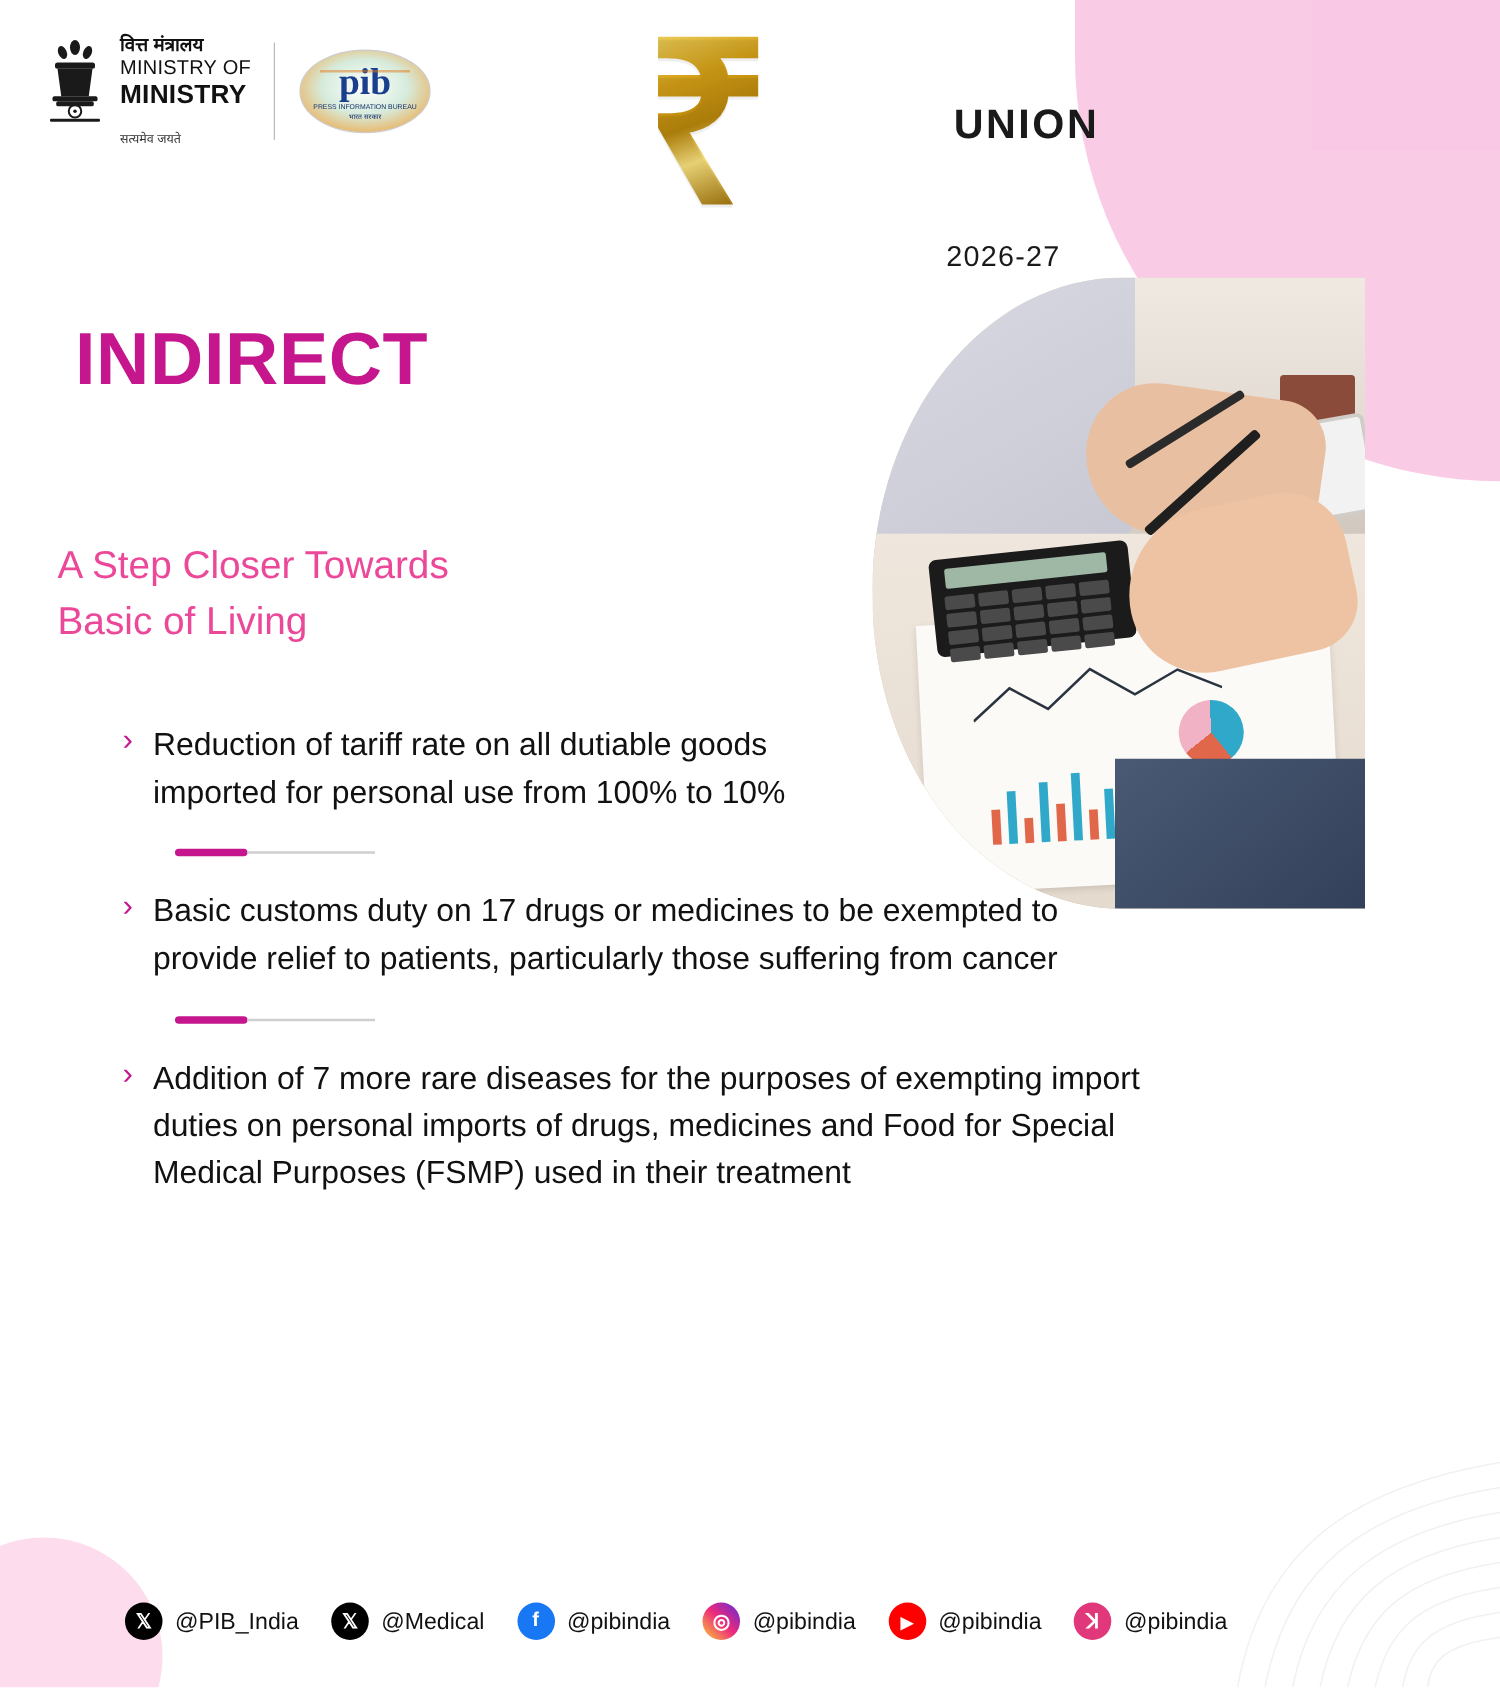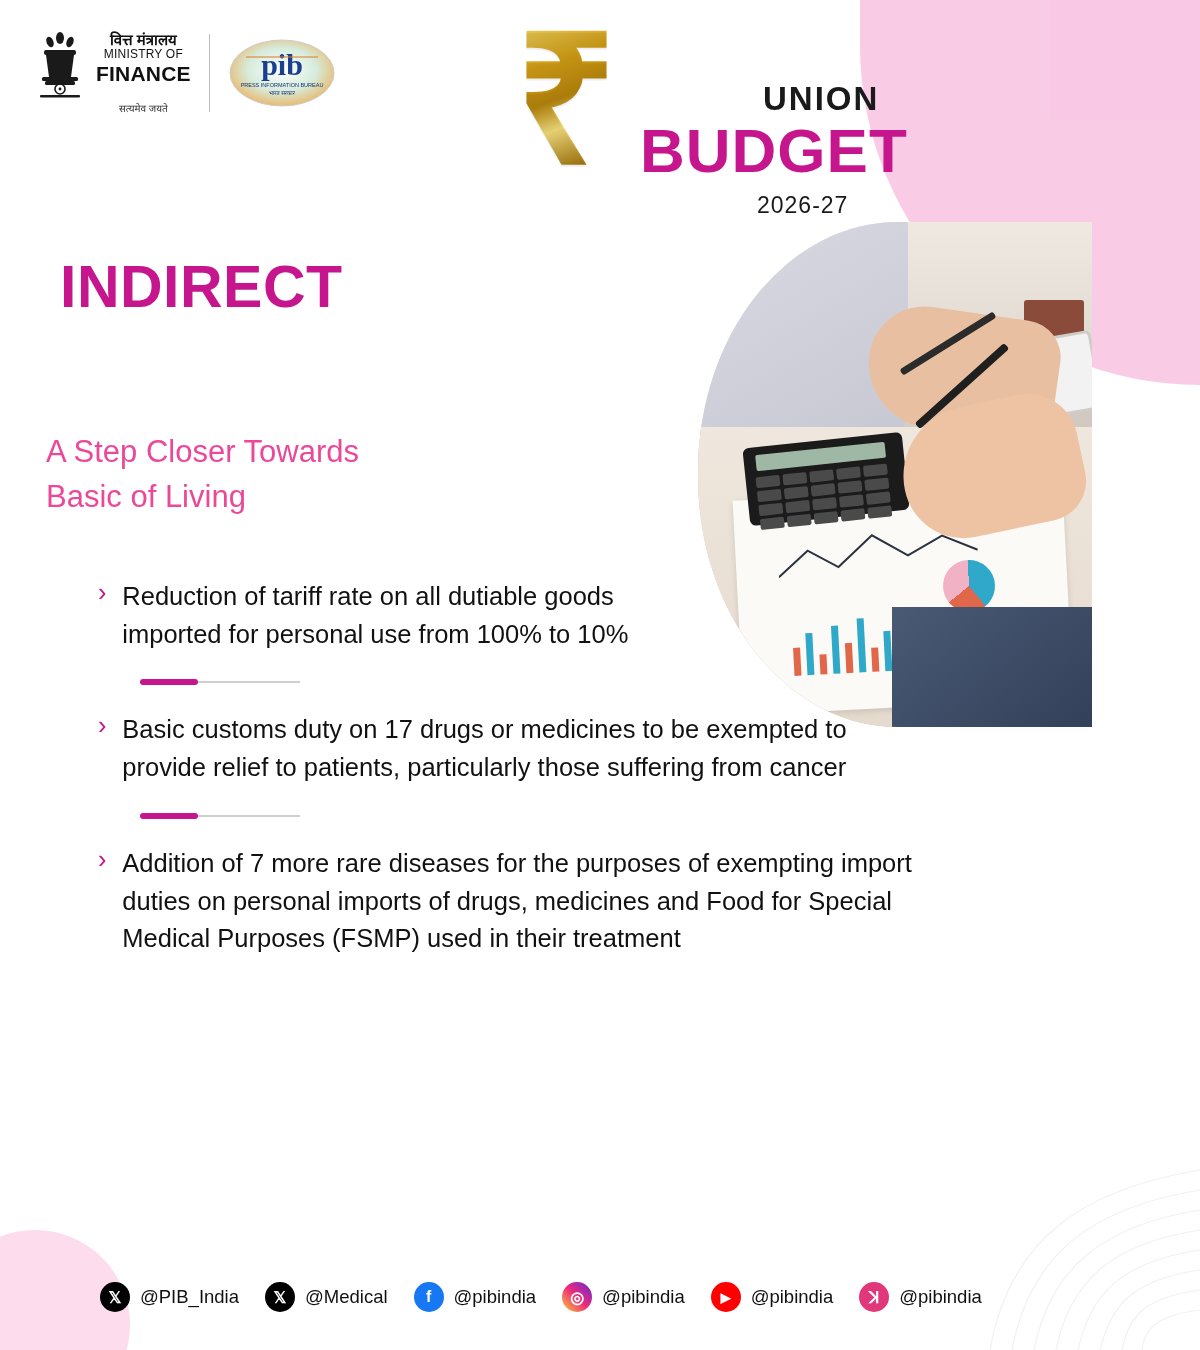--- a/index.html
+++ b/index.html
@@ -47,26 +47,26 @@
   }
 
   
   .header {
     position: absolute;
     top: 28px; left: 36px;
     display: flex; align-items: center; gap: 18px;
   }
   .emblem-block { display: flex; align-items: center; gap: 12px; }
   .emblem { width: 48px; height: 90px; }
-  .ministry-text { line-height: 1.12; text-align: center; }
+  .ministry-text { line-height: 1.12; }
   .ministry-hi {
     font-size: 15px; color: #111; font-weight: 700;
     font-family: "Liberation Sans", sans-serif;
   }
-  .ministry-of { font-size: 12px; color: #111; letter-spacing: .2px; }
+  .ministry-of { font-size: 16px; color: #111; letter-spacing: .2px; }
   .ministry-fin { font-size: 21px; color: #111; font-weight: 700; letter-spacing: .2px; }
   .satyamev { font-size: 10px; color: #333; margin-top: 18px; }
   .vdiv { width: 1px; height: 78px; background: #bbb; }
   .pib-logo {
     width: 108px; height: 76px;
     display: flex; align-items: center; justify-content: center;
   }
 
   
   .budget-logo {
@@ -201,21 +201,21 @@
           <rect x="6" y="49" width="36" height="4" rx="1.5"></rect>
           <rect x="9" y="53" width="30" height="4" rx="1.5"></rect>
           <circle cx="24" cy="61" r="5" fill="none" stroke="#1a1a1a" stroke-width="1.6"></circle>
           <circle cx="24" cy="61" r="1.4"></circle>
           <rect x="4" y="67" width="40" height="2.4" rx="1"></rect>
         </g>
       </svg>
       <div class="ministry-text">
         <div class="ministry-hi">वित्त मंत्रालय</div>
         <div class="ministry-of">MINISTRY OF</div>
-        <div class="ministry-fin">FINANCE</div>
+        <div class="ministry-fin">MINISTRY</div>
         <div class="satyamev">सत्यमेव जयते</div>
       </div>
     </div>
 
     <div class="vdiv"></div>
 
     <div class="pib-logo">
       <svg viewBox="0 0 108 76" width="108" height="76">
         <defs>
           <radialGradient id="pibg" cx="50%" cy="45%" r="60%">
@@ -230,21 +230,20 @@
         <text x="54" y="52" text-anchor="middle" font-family="Liberation Sans, sans-serif" font-size="5.5" fill="#16306b">PRESS INFORMATION BUREAU</text>
         <text x="54" y="60" text-anchor="middle" font-family="Liberation Sans, sans-serif" font-size="5.5" fill="#16306b">भारत सरकार</text>
         <path d="M18 22 H90" stroke="#e07b1e" stroke-width="2" opacity="0.5"></path>
       </svg>
     </div>
   </div>
 
   <div class="budget-logo">
     <div class="rupee-glyph">₹</div>
     <div class="union-word">UNION</div>
-    <div class="budget-word">BUDGET</div>
     <div class="budget-year">2026-27</div>
   </div>
 
   <div class="photo-wrap">
     <div class="photo">
       <div class="ph-wall"></div>
       <div class="ph-book"></div>
       <div class="ph-shirt"></div>
       <div class="ph-desk"></div>
       <div class="ph-paper"></div>

